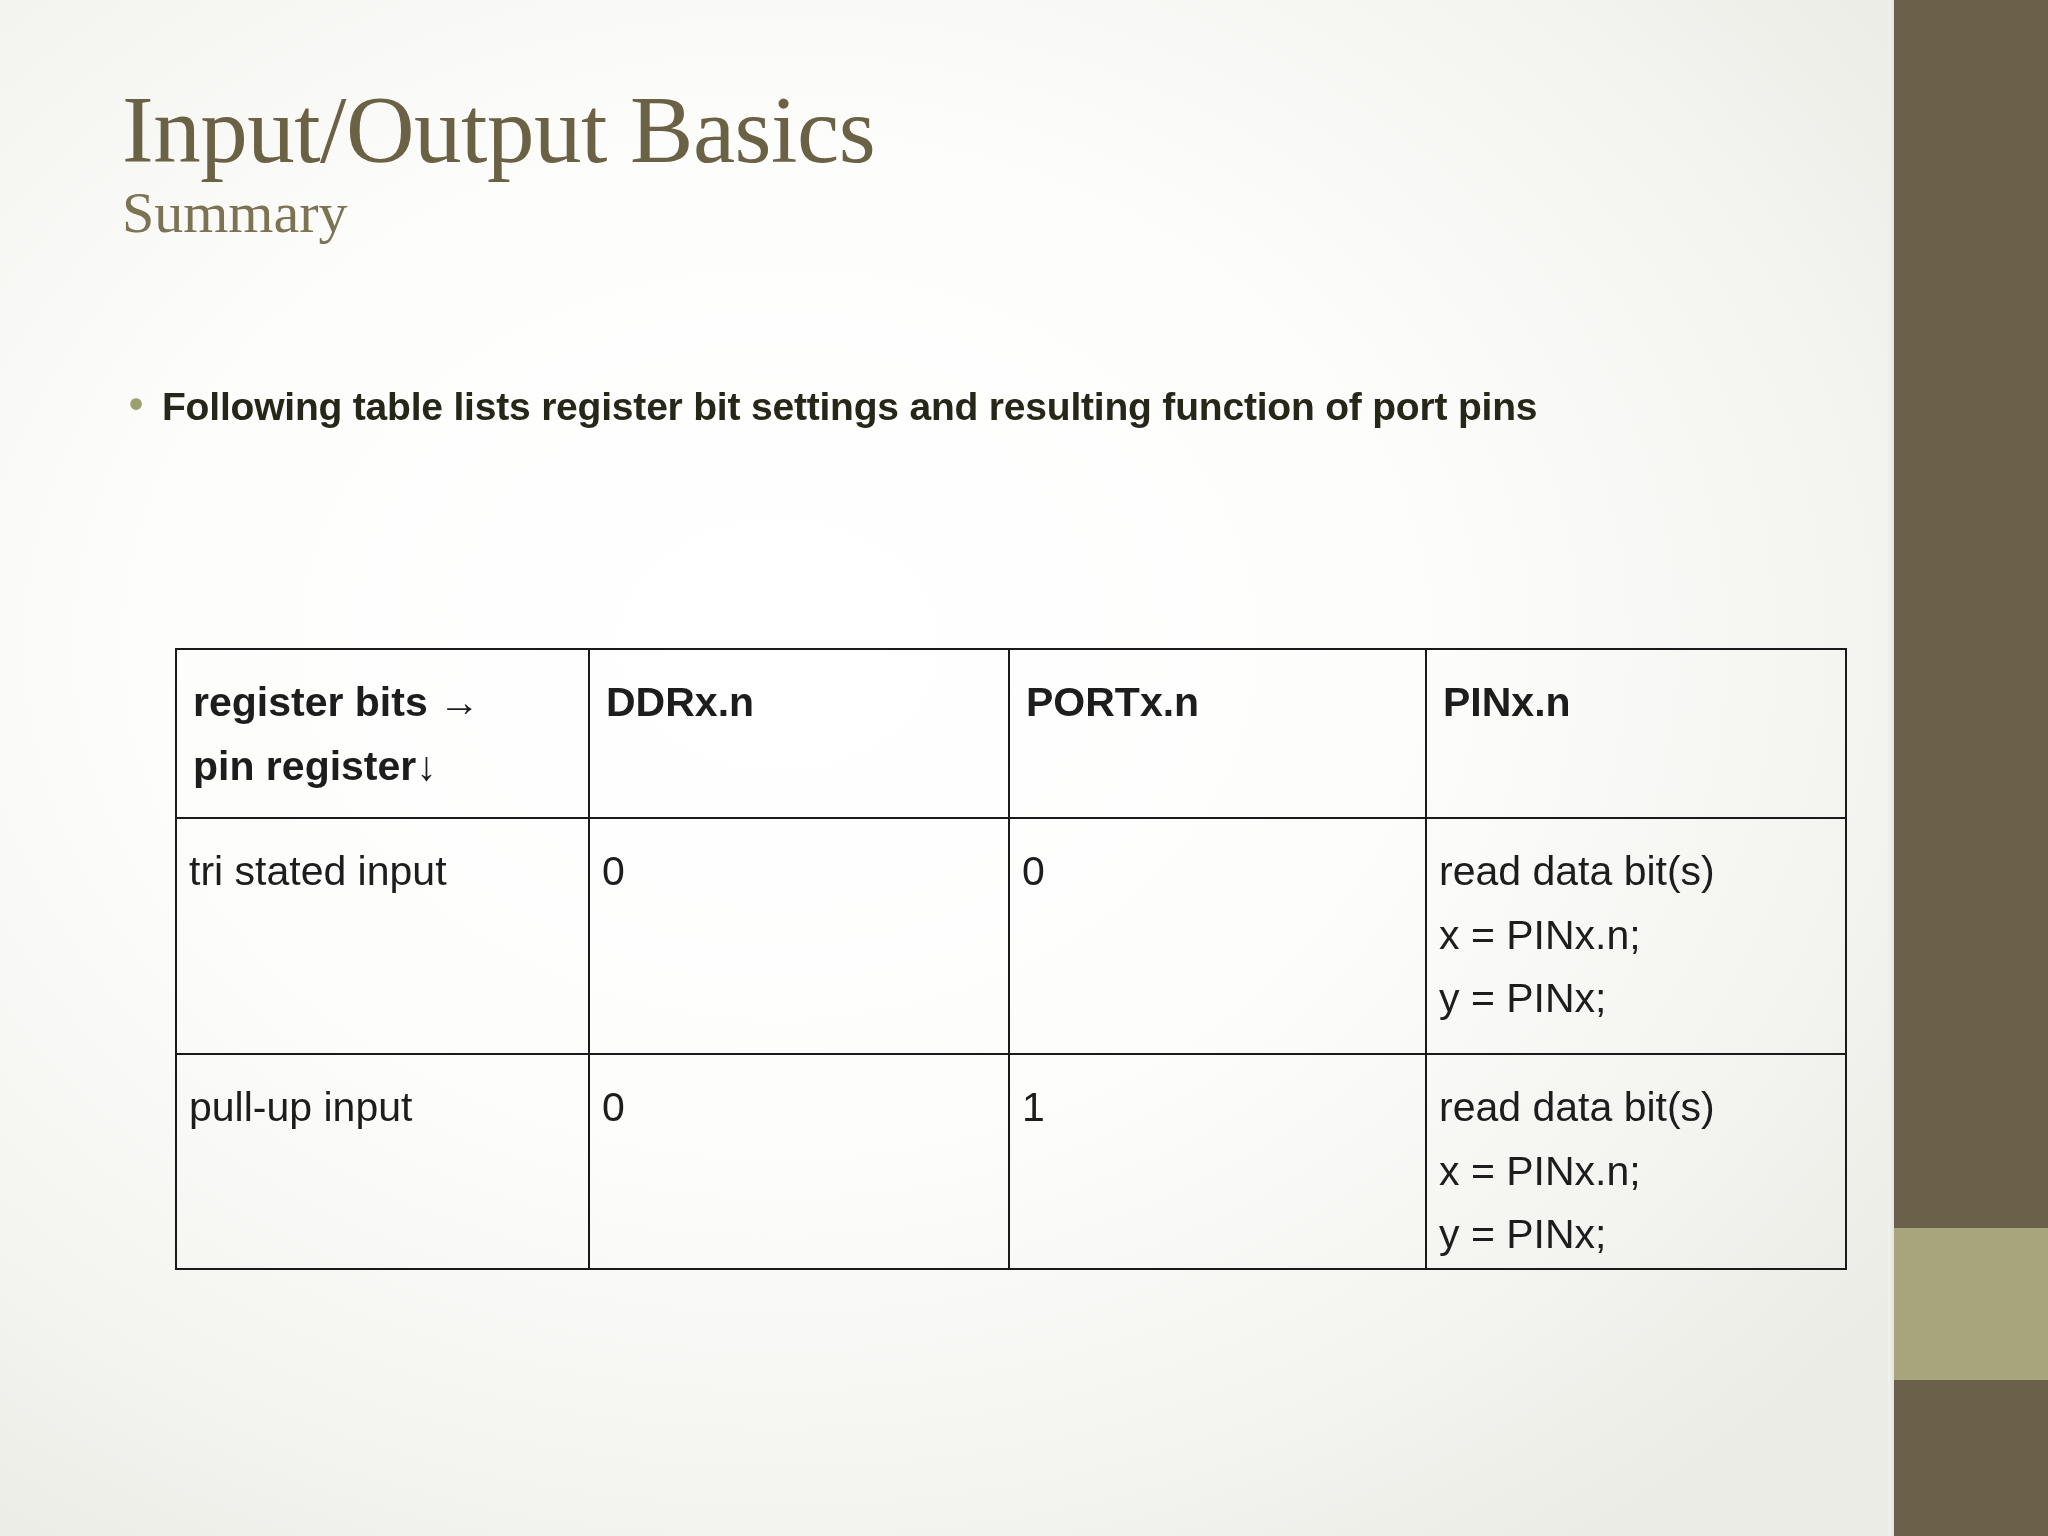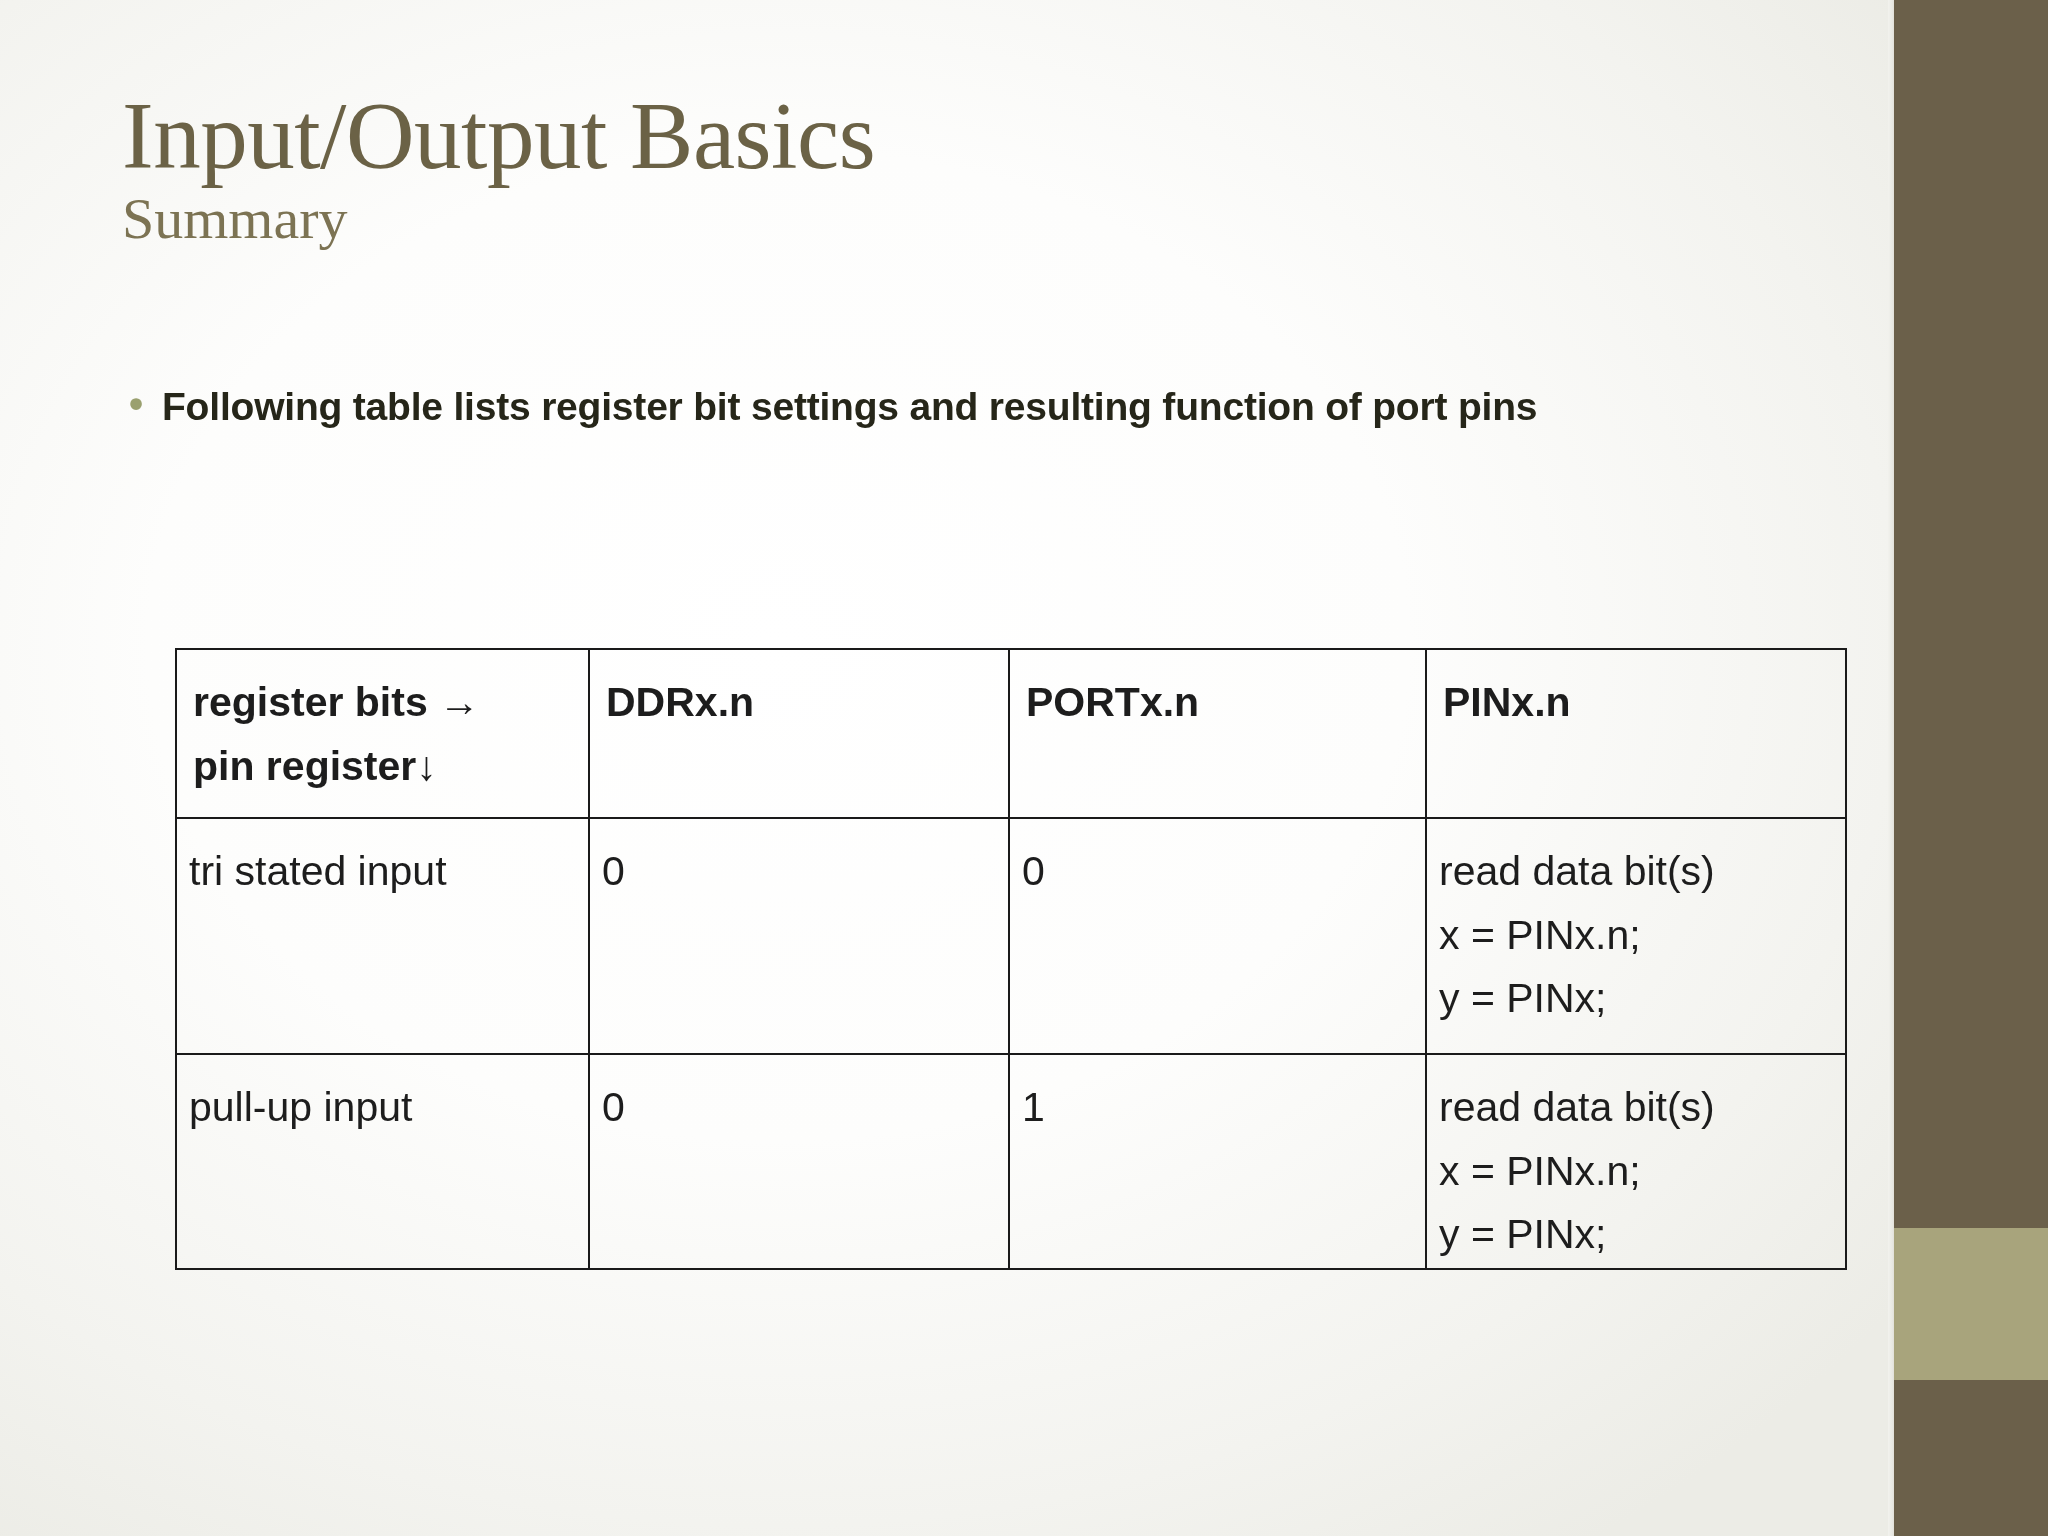--- a/index.html
+++ b/index.html
@@ -46,21 +46,21 @@
     left: 1888px;
     width: 7px;
     height: 1536px;
     background: linear-gradient(to right, #f2f2ee 0%, #e9e9e3 60%, #dedbd2 100%);
   }
 
   
   #title-block {
     position: absolute;
     left: 122px;
-    top: 88px;
+    top: 82px;
     width: 1500px;
   }
   #slide-title {
     font-family: "Liberation Serif", serif;
     font-size: 95px;
     line-height: 1.02;
     color: #6B6246;
     letter-spacing: -0.5px;
     white-space: nowrap;
   }

